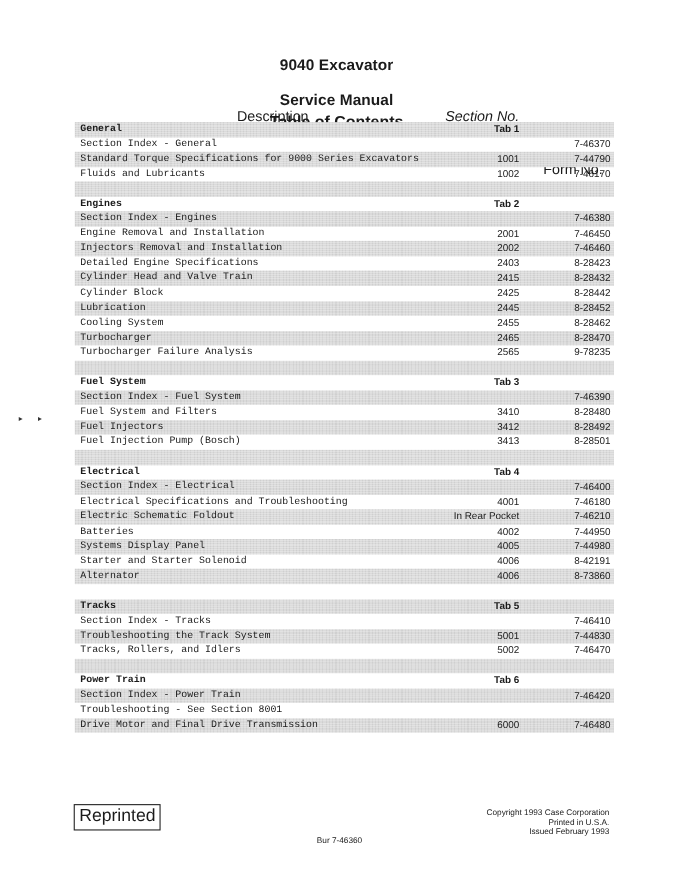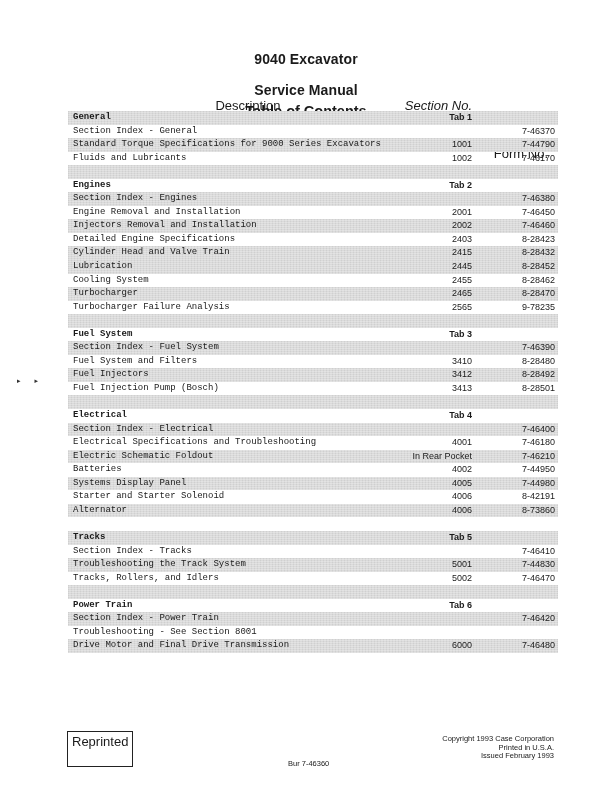--- a/index.html
+++ b/index.html
@@ -23,22 +23,22 @@
       repeating-linear-gradient(0deg, rgba(255,255,255,0.25) 0 1px, transparent 1px 2px),
       repeating-linear-gradient(90deg, rgba(160,160,160,0.18) 0 1px, transparent 1px 3px);
   }
   .row .desc { position: absolute; left: 5px; white-space: nowrap; font-family: Liberation Mono, monospace; }
   .row .sec { position: absolute; right: 86px; white-space: nowrap; text-align: right; }
   .row .form { position: absolute; right: 3px; white-space: nowrap; text-align: right; }
   .row.section .desc, .row.section .sec { font-weight: bold; }
   .footer-center { position: absolute; top: 759px; left: 288px; font-size: 7.5px; }
   .footer-right { position: absolute; top: 711px; right: 58px; font-size: 7.5px; line-height: 8.5px; text-align: right; margin-top: 24px; }
   .reprinted {
-    position: absolute; top: 731px; left: 67px; border: 1px solid #222; padding: 1px 4px 16px 4px;
-    font-size: 13px; line-height: 17px; height: 17px;
+    position: absolute; top: 731px; left: 67px; border: 1px solid #222; padding: 1px 4px 4px 4px;
+    font-size: 16px; line-height: 17px; height: 17px;
   }
   .marks { position: absolute; top: 377px; left: 17px; font-size: 7px; color: #333; }
   .marks span { margin-right: 12px; }
 </style>
 </head>
 <body>
 
 <div class="title-block">
   <div class="title-line">9040 Excavator</div>
   <div class="title-line">Service Manual</div>
@@ -100,20 +100,25 @@
     <div class="row">
       <span class="desc">Detailed Engine Specifications</span>
       <span class="sec">2403</span>
       <span class="form">8-28423</span>
     </div>
     <div class="row shaded">
       <span class="desc">Cylinder Head and Valve Train</span>
       <span class="sec">2415</span>
       <span class="form">8-28432</span>
     </div>
+    <div class="row">
+      <span class="desc">Cylinder Block</span>
+      <span class="sec">2425</span>
+      <span class="form">8-28442</span>
+    </div>
     <div class="row shaded">
       <span class="desc">Lubrication</span>
       <span class="sec">2445</span>
       <span class="form">8-28452</span>
     </div>
     <div class="row">
       <span class="desc">Cooling System</span>
       <span class="sec">2455</span>
       <span class="form">8-28462</span>
     </div>

